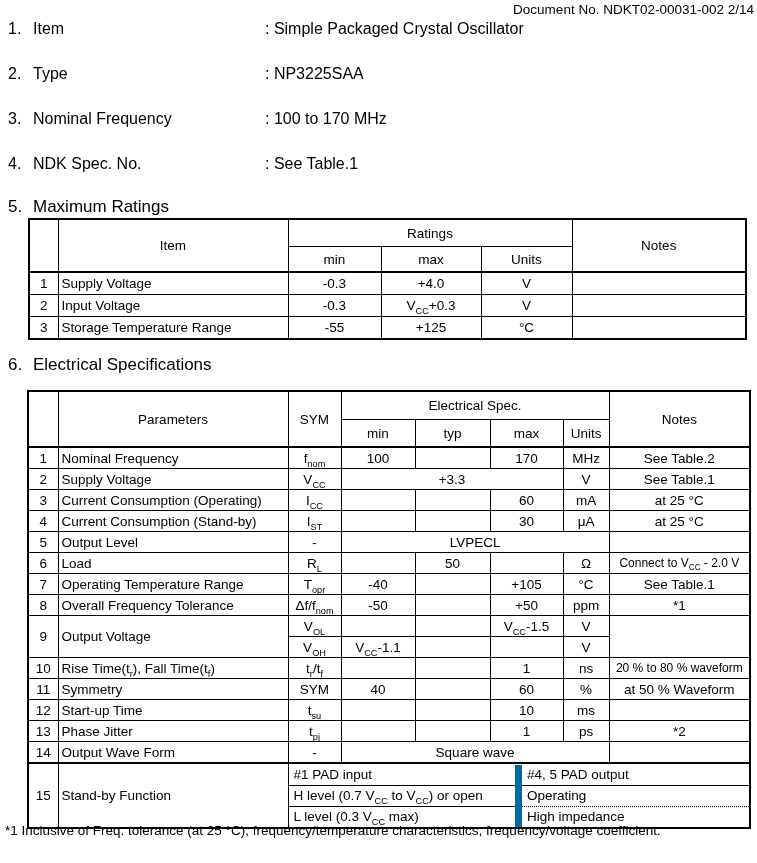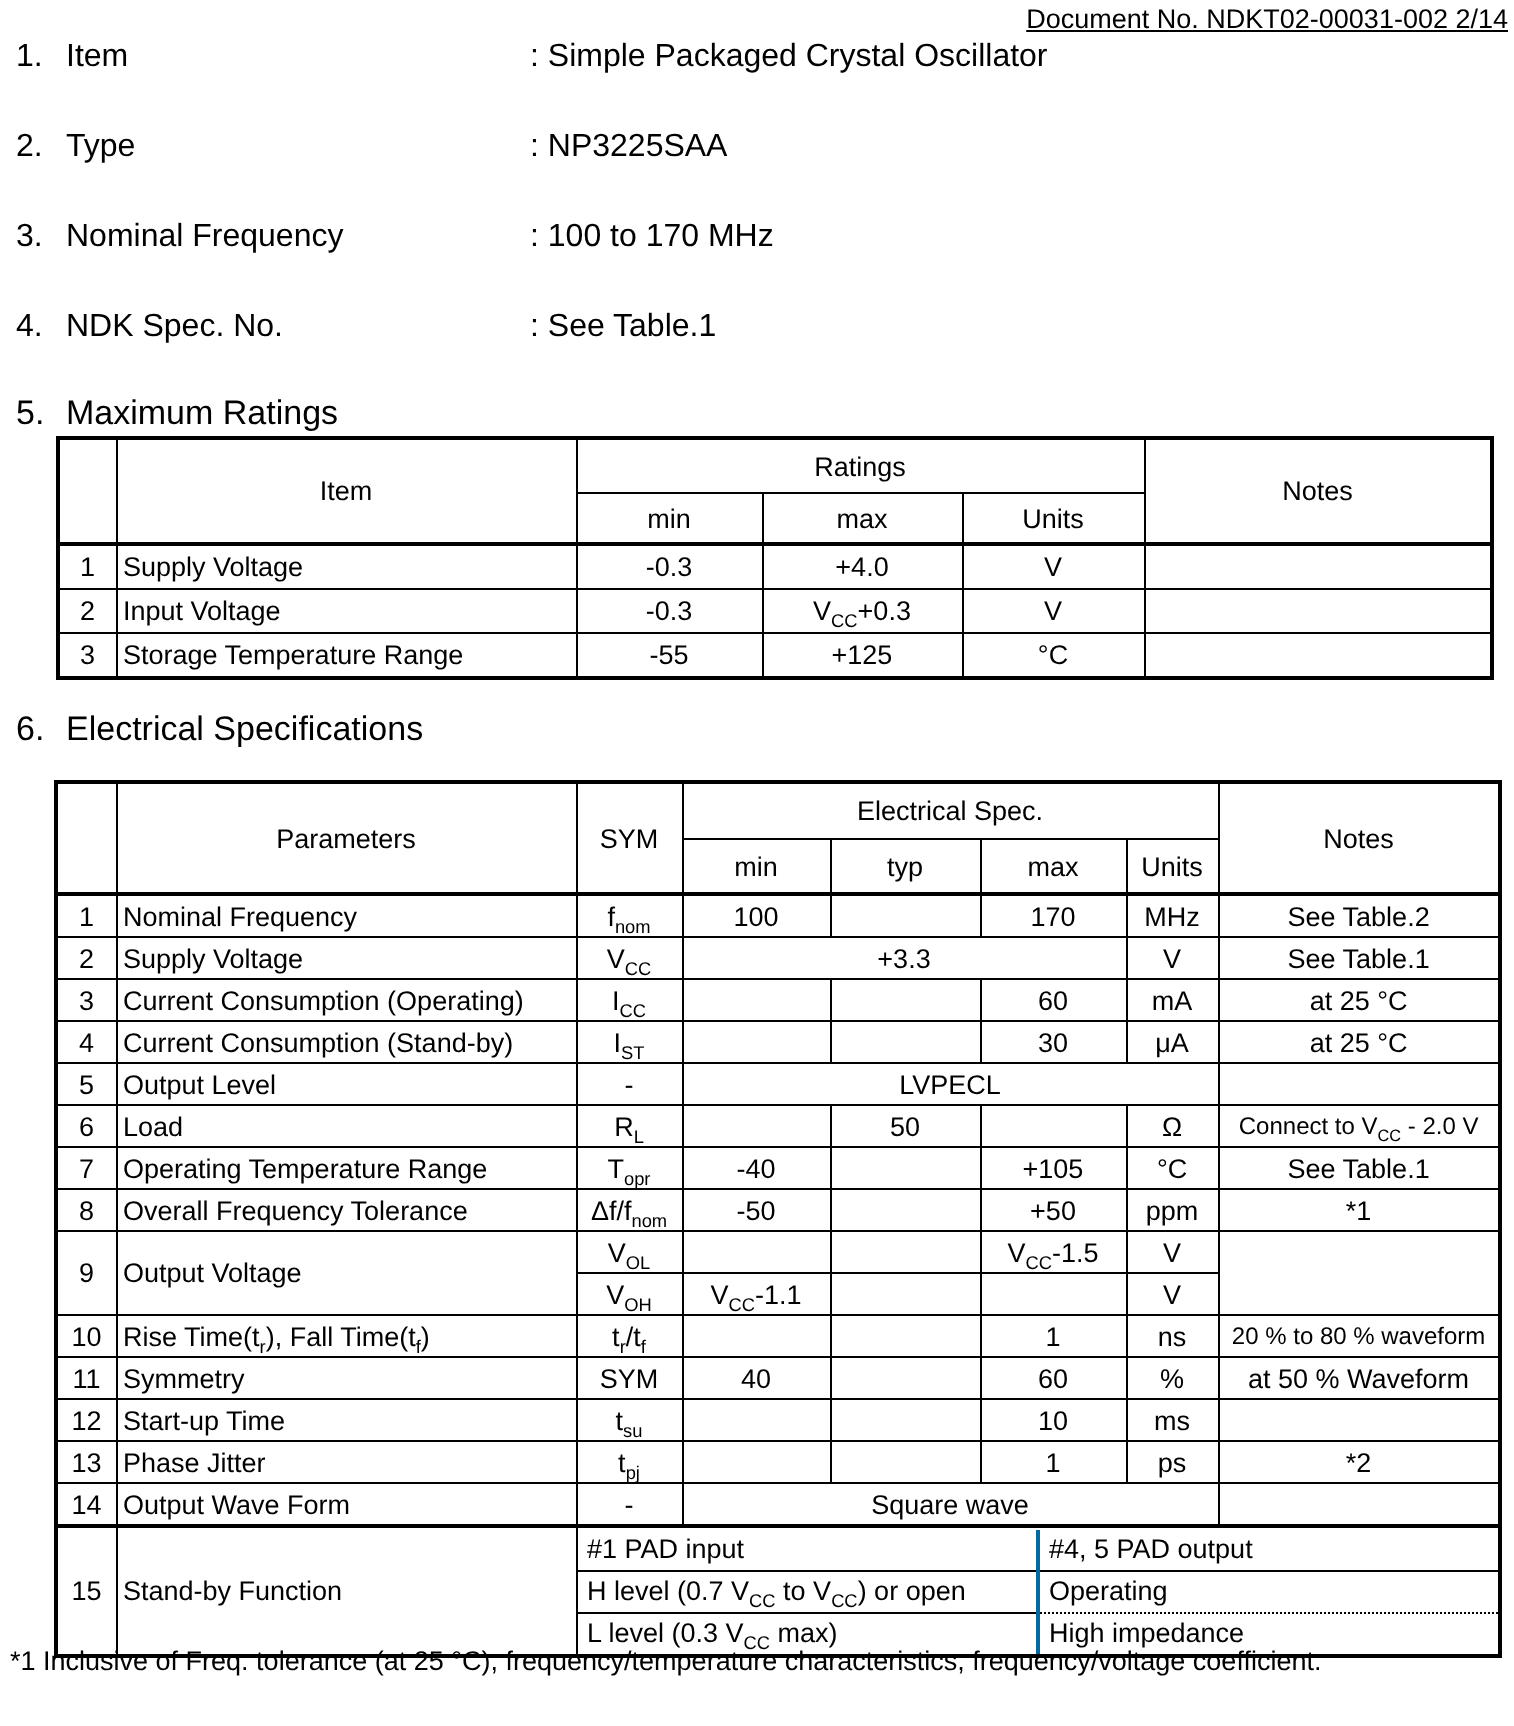--- a/index.html
+++ b/index.html
@@ -6,21 +6,21 @@
   body {
     width:757px; height:863px; position:relative;
     background:#ffffff; color:#000;
     font-family:"Liberation Sans", sans-serif;
     overflow:hidden;
   }
   sub { font-size:0.68em; line-height:0; }
 
   .docno {
     position:absolute; top:2px; right:3px;
-    font-size:13.5px; text-decoration:underline; white-space:nowrap;
+    font-size:13.5px; white-space:nowrap;
   }
 
   .inforow { position:absolute; left:0; width:757px; height:20px; font-size:16px; }
   .inum  { position:absolute; left:8px; }
   .ilabel{ position:absolute; left:33px; }
   .ival  { position:absolute; left:265px; white-space:nowrap; }
 
   .sectitle { position:absolute; left:0; width:757px; height:22px; font-size:17px; }
   .snum  { position:absolute; left:8px; }
   .stext { position:absolute; left:33px; }
@@ -48,21 +48,21 @@
   #t2 tr.hA th { height:27px;margin-left:30px; }
   #t2 tr.hB th { height:26px; }
   #t2 tbody td { height:20px; }
 
   td.subcell { padding:0 !important; height:63px !important; }
   table.sub { width:100%; border-collapse:collapse; table-layout:fixed; font-size:13.5px; }
   table.sub td {
     border:none; height:21px; text-align:left; padding:0 0 0 5px;
     white-space:nowrap; overflow:hidden;
   }
-  table.sub td.sL { border-right:2px solid #0369a1; }
+  table.sub td.sL { border-right:7px solid #0369a1; }
   table.sub tr.r1 td, table.sub tr.r2 td { border-bottom:1px solid #000; }
   table.sub tr.r2 td.dot { border-bottom:1px dotted #000; }
 
   .footnotes { position:absolute; left:5px; top:821px; font-size:13.5px; line-height:19px; white-space:nowrap; }
 </style>
 </head>
 <body>
 
 <div class="docno">Document No. NDKT02-00031-002 2/14</div>
 

